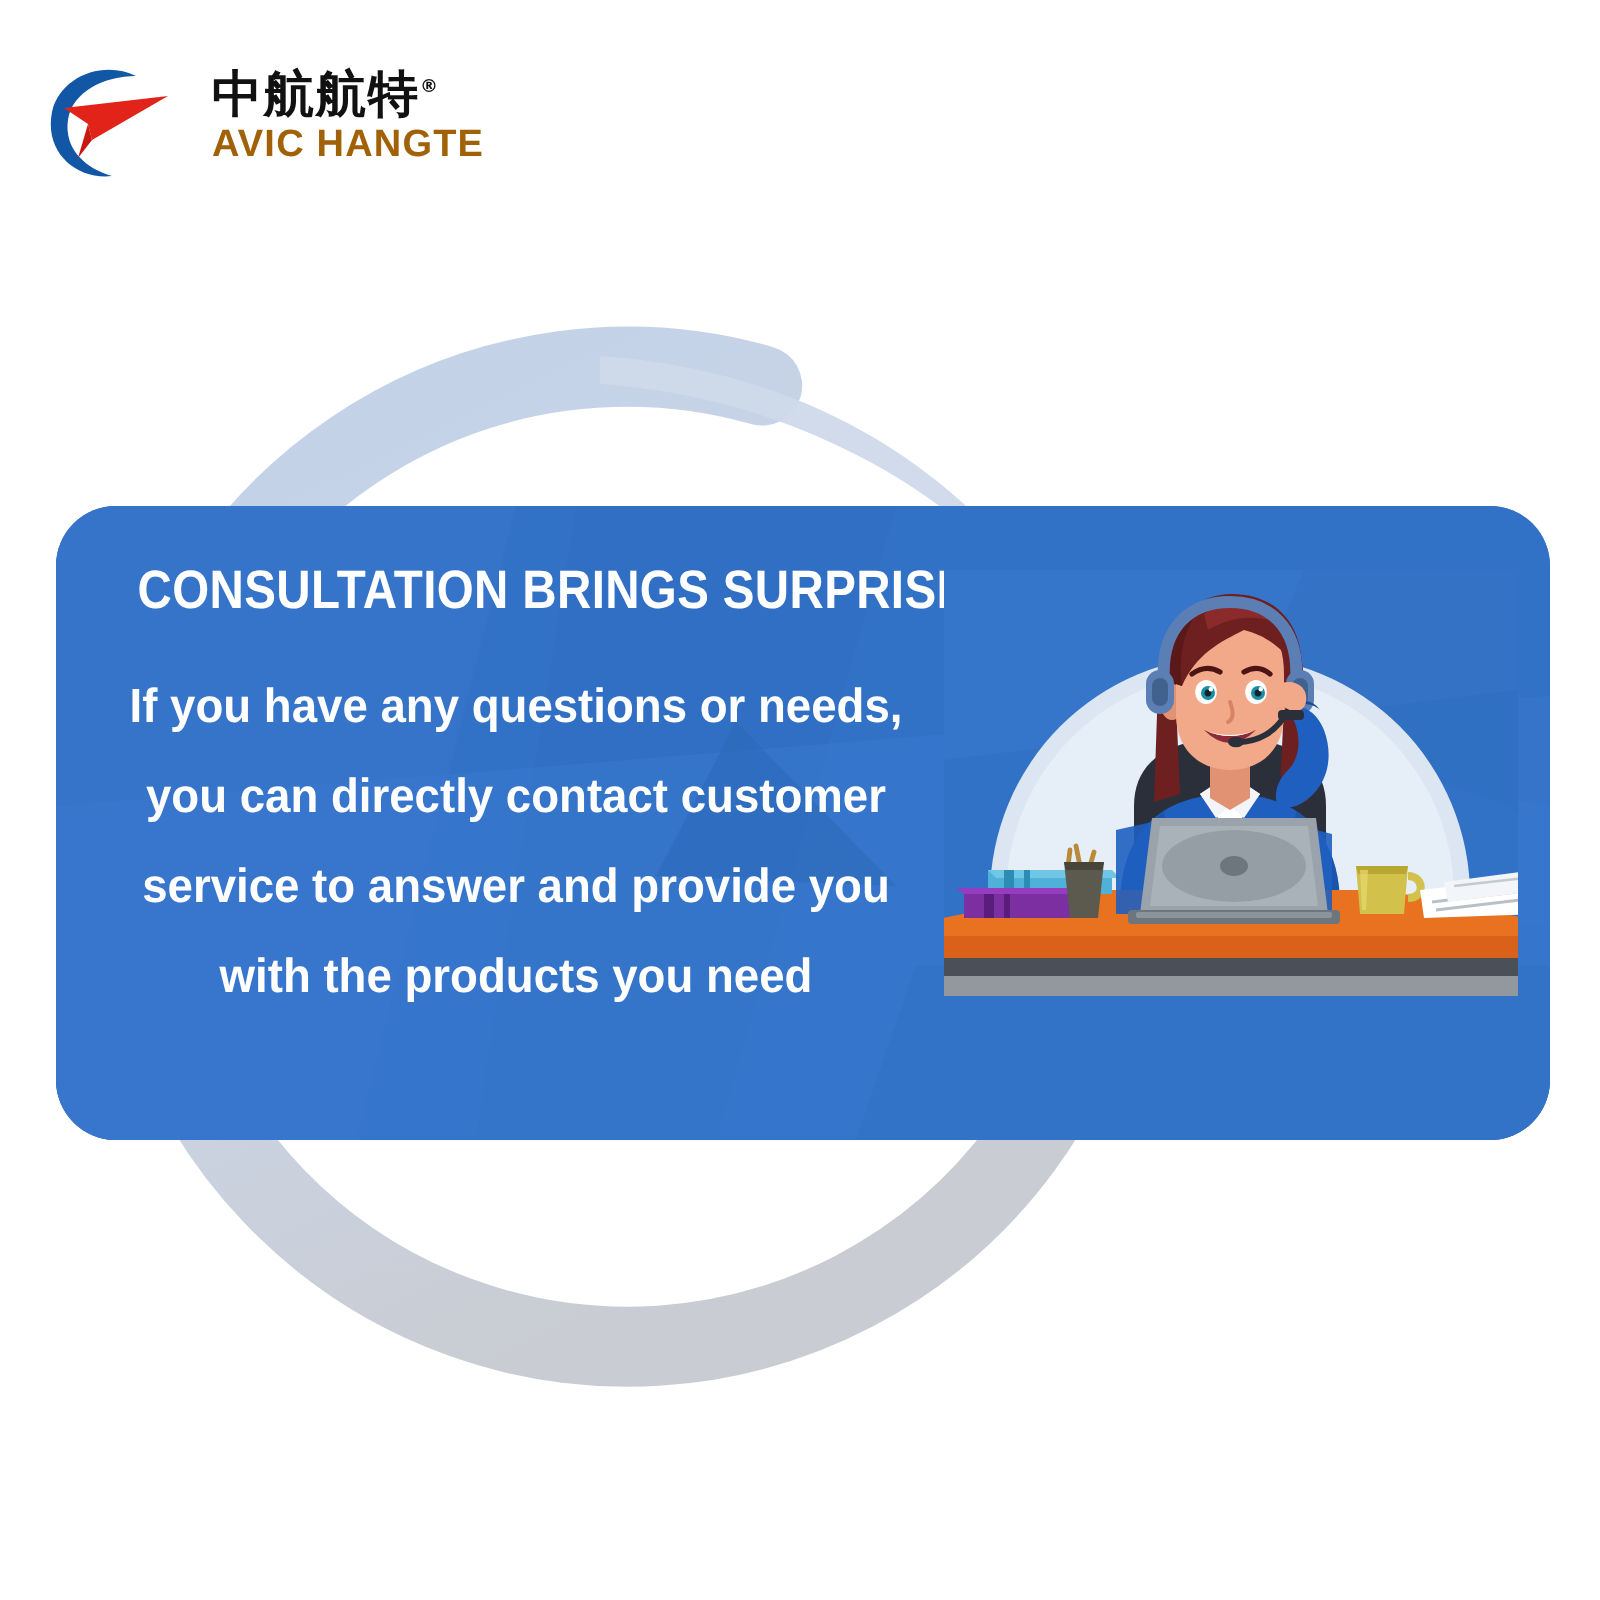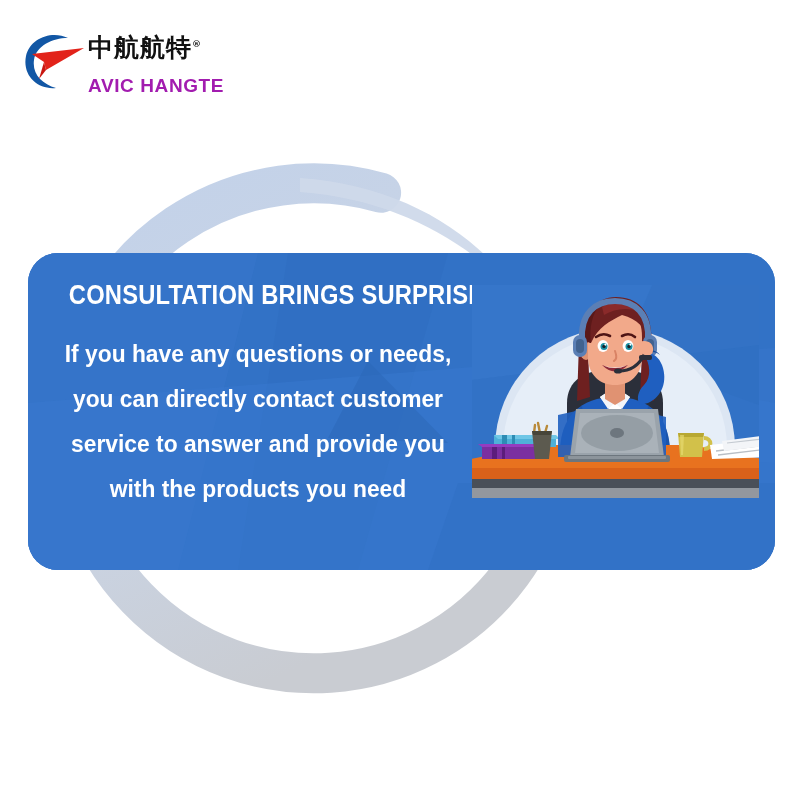--- a/index.html
+++ b/index.html
@@ -35,21 +35,21 @@
   }
   .logo-mark {
     position: absolute;
     left: 0;
     top: 4px;
     width: 66px;
     height: 58px;
   }
   .logo-text {
     position: absolute;
-    left: 66px;
+    left: 84px;
     top: 2px;
     width: 140px;
   }
   .logo-cn {
     font-family: "DejaVu Sans", sans-serif;
     font-size: 25px;
     font-weight: 700;
     color: #111111;
     letter-spacing: 1px;
     line-height: 28px;
@@ -60,25 +60,25 @@
   .logo-reg {
     font-size: 9px;
     vertical-align: super;
     font-weight: 700;
     color: #111111;
   }
   .logo-en {
     font-family: "Liberation Sans", sans-serif;
     font-size: 19px;
     font-weight: 700;
-    color: #a21caf;
+    color: #a16207;
     letter-spacing: 0.6px;
     line-height: 22px;
     white-space: nowrap;
-    margin-top: 13px;
+    margin-top: 1px;
   }
 
   
   .card {
     position: absolute;
     left: 28px;
     top: 253px;
     width: 747px;
     height: 317px;
     border-radius: 30px;

